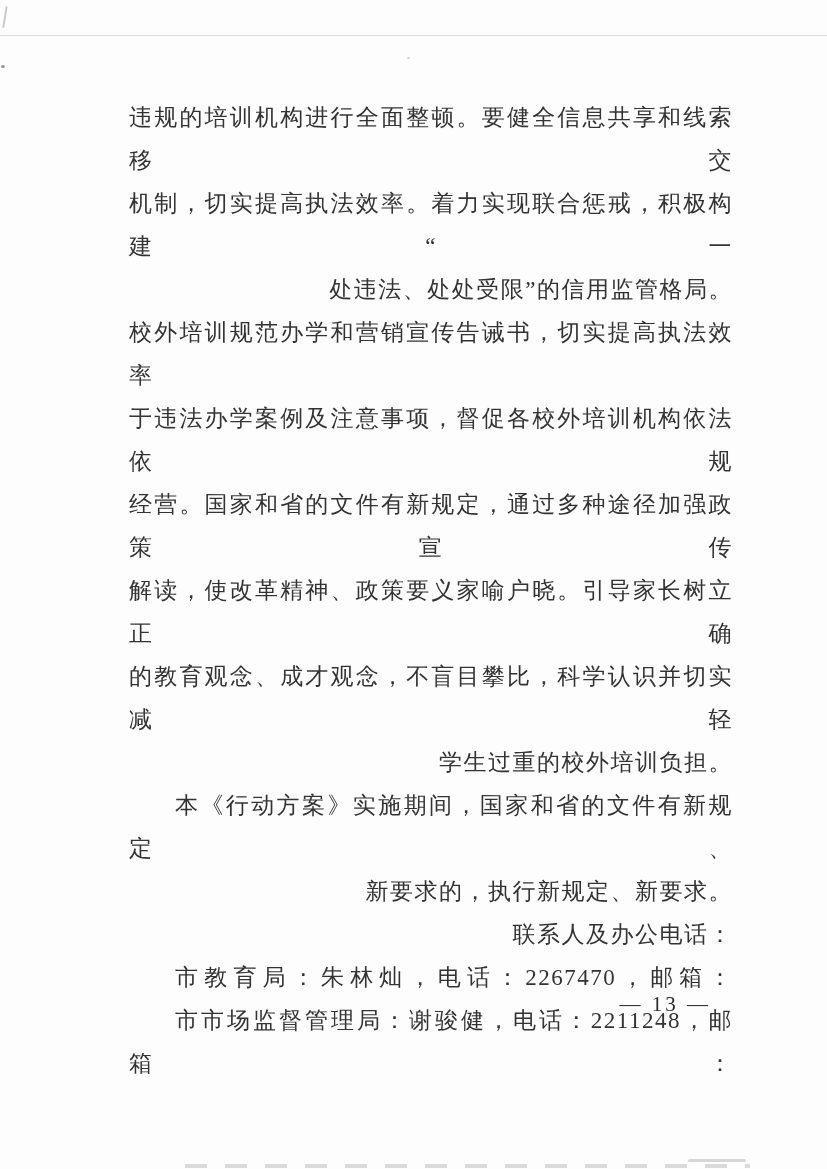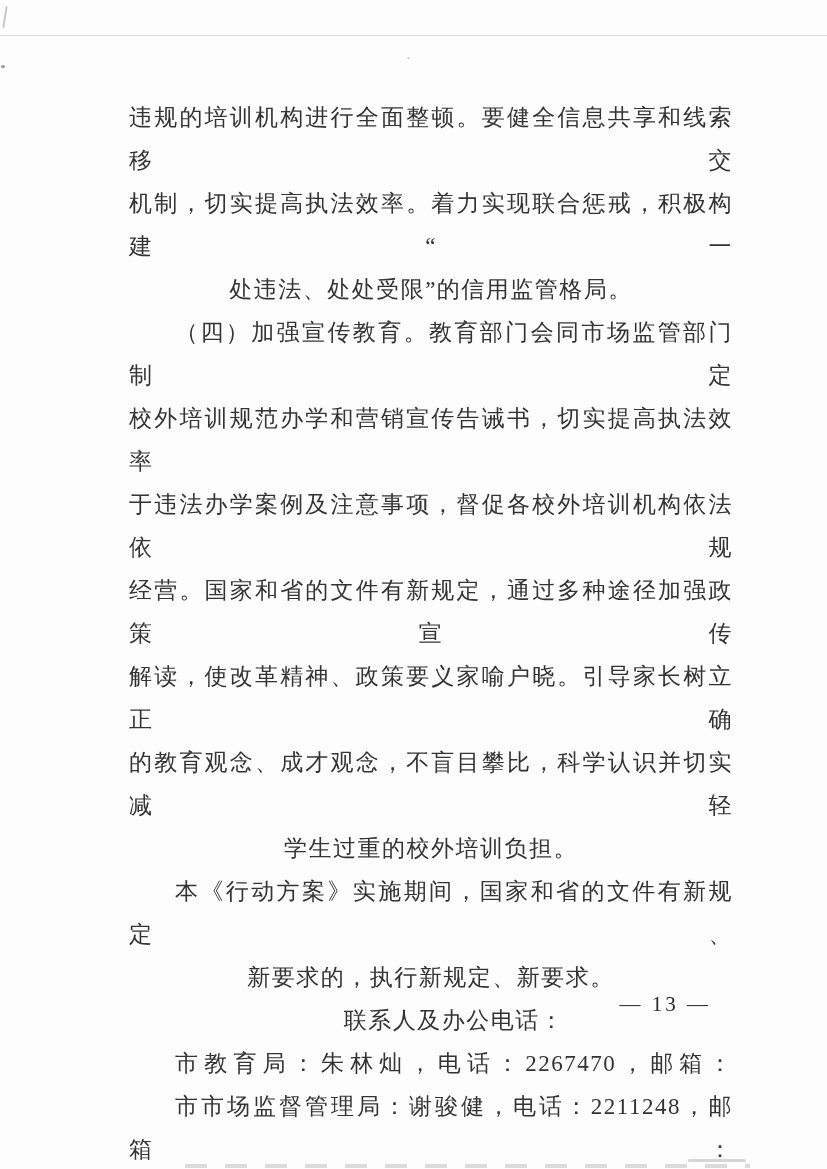--- a/index.html
+++ b/index.html
@@ -77,21 +77,21 @@
     position: absolute;
     left: 129px;
     top: 96px;
     width: 604px;
     color: var(--text, #333333);
     font-size: 23px;
     line-height: 43px;
   }
   .line {
     letter-spacing: 1.5px;
-    text-align: center;
+    text-align: right;
   }
   .fill {
     text-align: justify;
     text-align-last: justify;
   }
   .ind {
     text-indent: 46px;
   }
   .email-line {
     letter-spacing: 0.5px;
@@ -128,21 +128,20 @@
   <div class="speck-b"></div>
   <div class="bottom-dashes"></div>
   <div class="bottom-dash-dark"></div>
 
   <div class="content">
 
     <div class="line fill">违规的培训机构进行全面整顿。要健全信息共享和线索移交</div>
     <div class="line fill">机制，切实提高执法效率。着力实现联合惩戒，积极构建“一</div>
     <div class="line">处违法、处处受限”的信用监管格局。</div>
 
-    <div class="line fill ind">（四）加强宣传教育。教育部门会同市场监管部门制定</div>
     <div class="line fill">校外培训规范办学和营销宣传告诫书，切实提高执法效率</div>
     <div class="line fill">于违法办学案例及注意事项，督促各校外培训机构依法依规</div>
     <div class="line fill">经营。国家和省的文件有新规定，通过多种途径加强政策宣传</div>
     <div class="line fill">解读，使改革精神、政策要义家喻户晓。引导家长树立正确</div>
     <div class="line fill">的教育观念、成才观念，不盲目攀比，科学认识并切实减轻</div>
     <div class="line">学生过重的校外培训负担。</div>
 
     <div class="line fill ind">本《行动方案》实施期间，国家和省的文件有新规定、</div>
     <div class="line">新要求的，执行新规定、新要求。</div>
 

